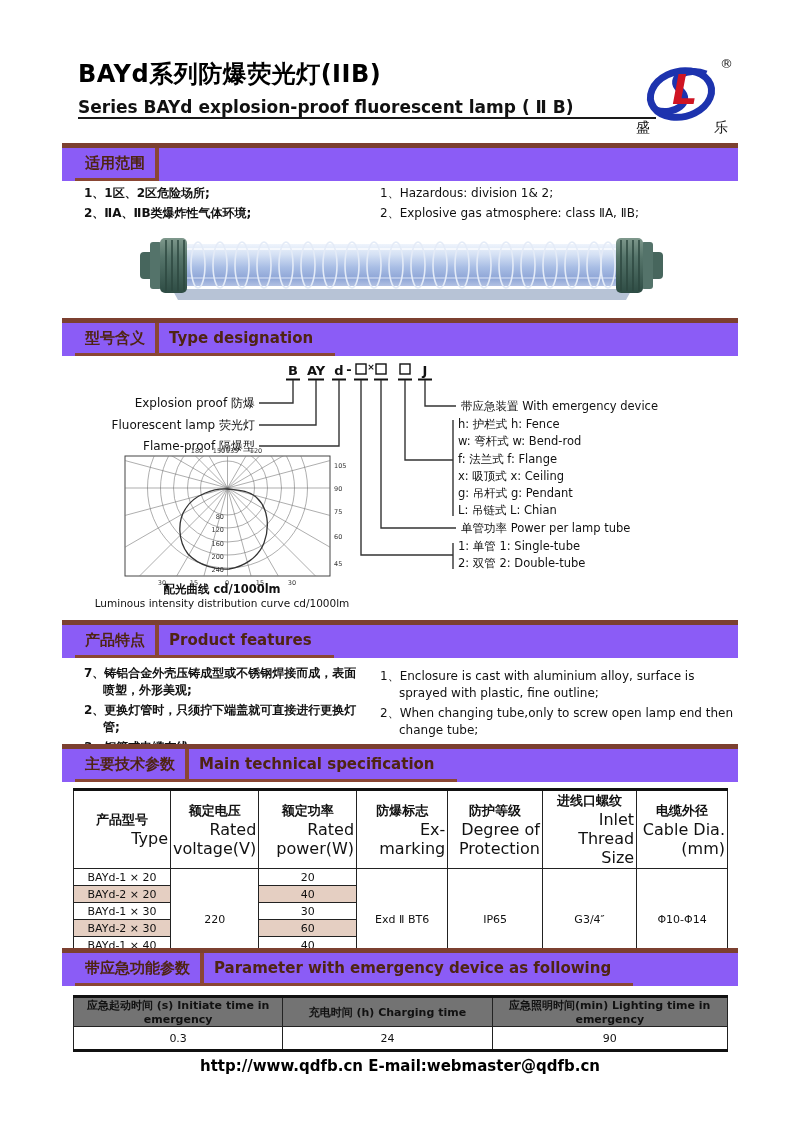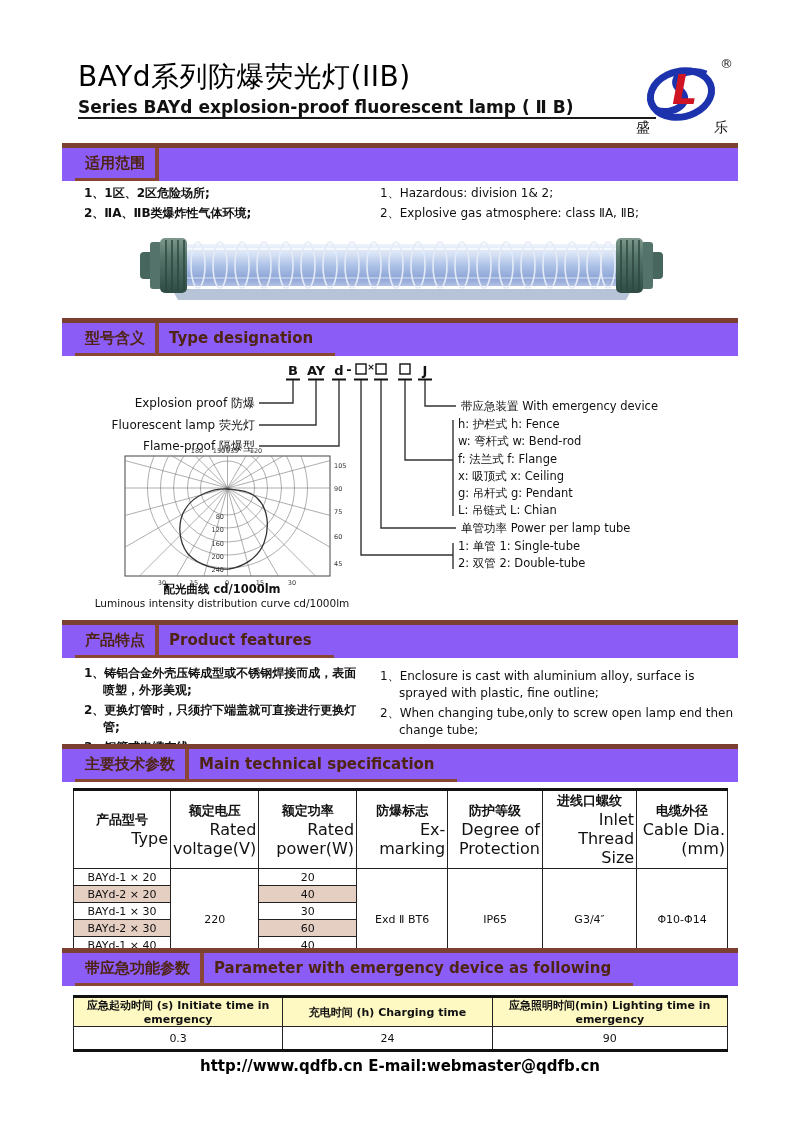--- a/index.html
+++ b/index.html
@@ -1,21 +1,21 @@
 <!DOCTYPE html>
 <html><head>
 <meta charset="utf-8">
 <style>
   * { margin:0; padding:0; box-sizing:border-box; }
   html,body { background:#ffffff; }
   body { font-family:"DejaVu Sans","Liberation Sans",sans-serif; color:#111; }
   .page { position:relative; width:800px; height:1132px; background:#fff; overflow:hidden; margin:0 auto; }
 
   
-  .hdr-title { position:absolute; left:78px; top:58px; font-size:28px; font-weight:normal; color:#000; letter-spacing:0.5px; }
+  .hdr-title { position:absolute; left:78px; top:58px; font-size:24px; font-weight:bold; color:#000; letter-spacing:0.5px; }
   .hdr-sub { position:absolute; left:78px; top:97px; font-size:17px; font-weight:600; color:#111; }
   .hdr-rule { position:absolute; left:78px; top:117px; width:578px; height:2px; background:#1a1a1a; }
   .logo { position:absolute; left:628px; top:52px; width:112px; height:86px; }
 
   
   .sec { position:absolute; left:62px; width:676px; }
   .sec-top { height:5px; background:#7c4030; }
   .sec-band { height:33px; background:#8b5cf6; display:flex; align-items:stretch; }
   .sec-cn { margin-left:13px; padding:0 10px; display:flex; align-items:center; font-weight:bold; font-size:15px; color:#4f2413; border-bottom:3px solid #8a4634; white-space:nowrap; }
   .sec-sep { width:4px; background:#8a4634; }
@@ -37,21 +37,21 @@
   .spec-table td { border:1px solid #222; text-align:center; vertical-align:middle; padding:1px 2px; }
   .spec-table tr.hd td { height:44px; }
   .spec-table tr.r td { height:17px; }
   .spec-table .hcn { font-weight:bold; display:block; font-size:13px; }
   .spec-table .hen { display:block; font-size:16px;text-align:right; }
   .spec-table { border-top:3px solid #111; border-bottom:3px solid #111; }
   td.pink { background:#e5cfc2; }
 
   .emg-table { position:absolute; left:73px; top:995px; width:655px; border-collapse:collapse; font-size:11px; }
   .emg-table td { border:1px solid #222; text-align:center; vertical-align:middle; }
-  .emg-table tr.hd td { height:27px; background:#fef9c3; font-weight:bold; }
+  .emg-table tr.hd td { height:27px; background:#737373; font-weight:bold; }
   .emg-table tr.vl td { height:24px; }
   .emg-table { border-top:3px solid #111; border-bottom:3px solid #111; }
 
   .footer { position:absolute; left:0; right:0; top:1057px; text-align:center; font-size:15px; font-weight:bold; color:#000; }
   .footer a { color:#000; text-decoration:none; }
 
   svg text { font-family:"DejaVu Sans","Liberation Sans",sans-serif; }
 </style>
 </head>
 <body>
@@ -287,21 +287,21 @@
   <div class="sec" style="top:620px">
     <div class="sec-top"></div>
     <div class="sec-band">
       <span class="sec-cn">产品特点</span>
       <span class="sec-sep"></span>
       <span class="sec-en">Product features</span>
     </div>
   </div>
 
   <div class="col-list" style="left:84px; top:665px; width:280px">
-    <div class="li">1、铸铝合金外壳压铸成型或不锈钢焊接而成，表面喷塑，外形美观;</div>
+    <div class="li">7、铸铝合金外壳压铸成型或不锈钢焊接而成，表面喷塑，外形美观;</div>
     <div class="li">2、更换灯管时，只须拧下端盖就可直接进行更换灯管;</div>
     <div class="li">3、钢管或电缆布线。</div>
   </div>
   <div class="col-list en" style="left:380px; top:668px; width:358px">
     <div class="li">1、Enclosure is cast with aluminium alloy, surface  is sprayed with plastic, fine outline;</div>
     <div class="li">2、When changing tube,only to screw open lamp end then change tube;</div>
     <div class="li">3、Suitable for both steelpipe and cable wiring.</div>
   </div>
 
   <div class="sec" style="top:744px">

